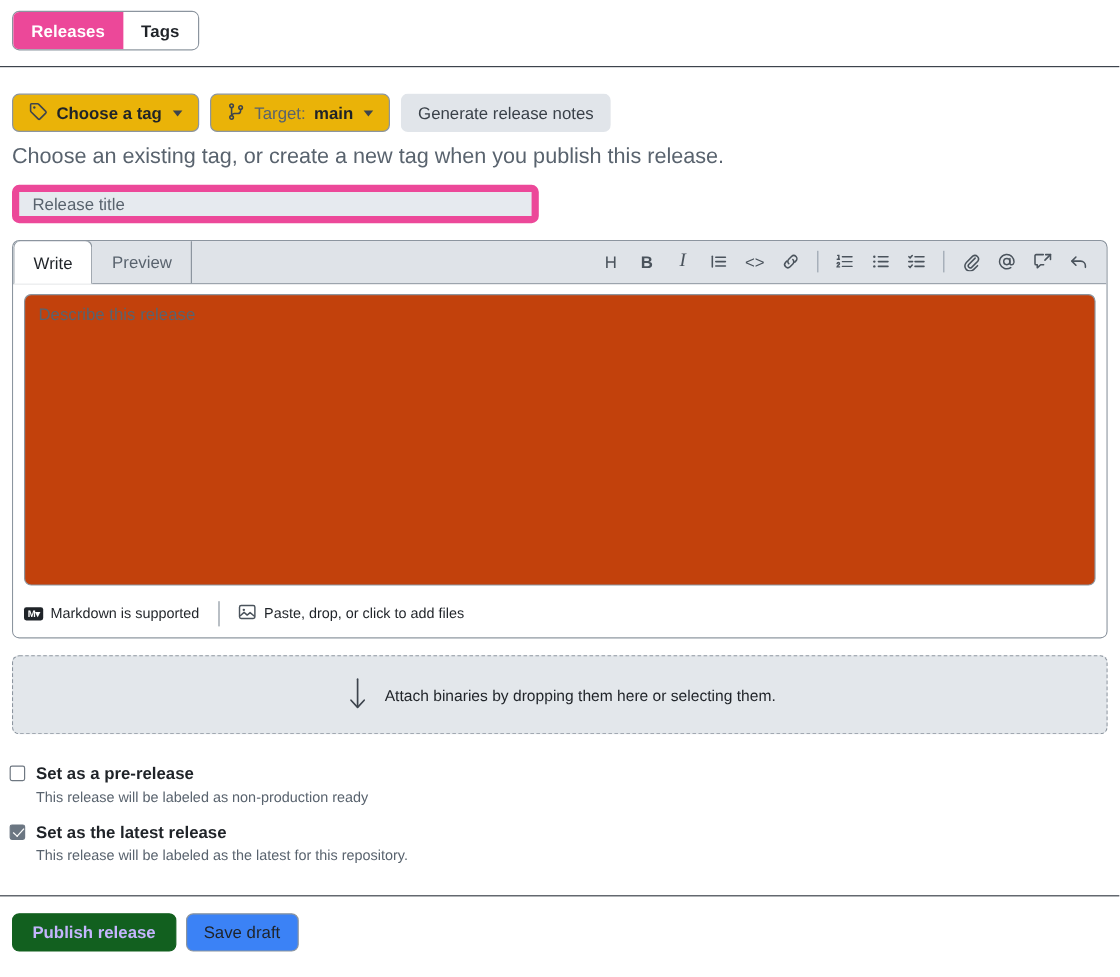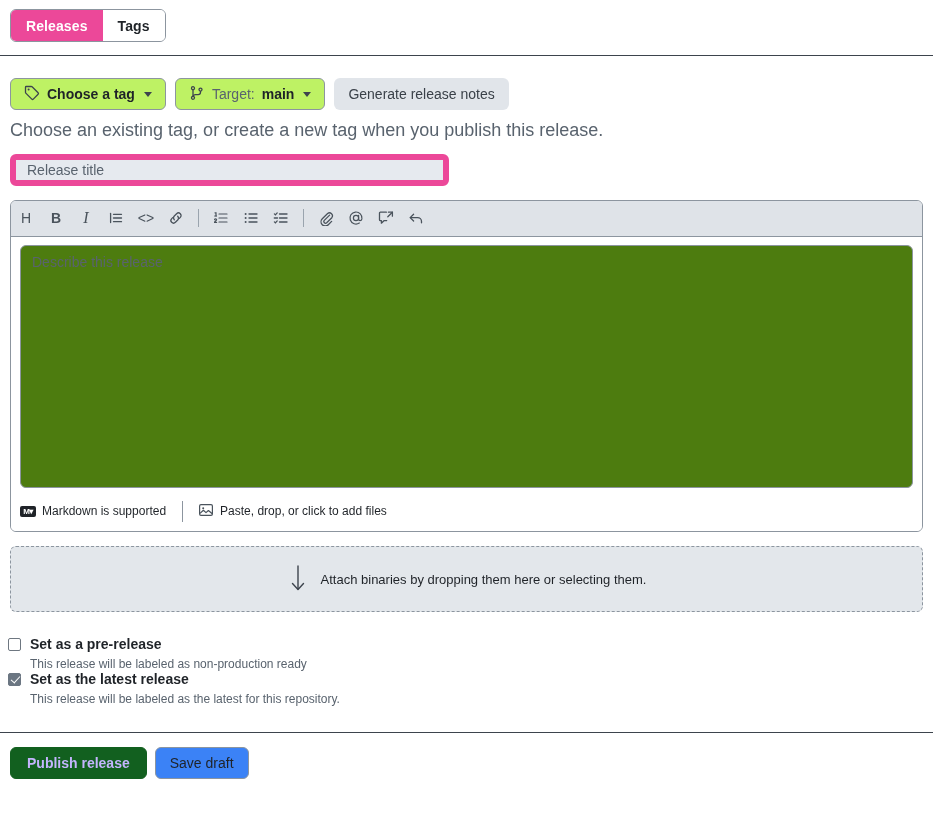--- a/index.html
+++ b/index.html
@@ -59,21 +59,21 @@
     padding: 22px 0 0 10px;
   }
   .btn {
     display: inline-flex;
     align-items: center;
     gap: 7px;
     height: 32px;
     padding: 0 13px;
     border-radius: 6px;
     border: 1px solid #8c959f;
-    background: #bef264;
+    background: #eab308;
     font-size: 14px;
     color: #1f2328;
     cursor: pointer;
     font-family: "Liberation Sans", sans-serif;
     white-space: nowrap;
   }
   .btn.flat { border-color: transparent; background: #e1e5ea; color: #3a4149; }
   .btn-label-strong { font-weight: bold; }
   .btn-label-muted { color: #59636e; }
   .caret {
@@ -172,21 +172,21 @@
     width: 100%;
     height: 243px;
     border: 1px solid #8c959f;
     border-radius: 6px;
     padding: 8px 11px;
     font-size: 14px;
     font-family: "Liberation Sans", sans-serif;
     color: #1f2328;
     resize: none;
     outline: none;
-    background: #4d7c0f;
+    background: #c2410c;
   }
   .describe::placeholder { color: #59636e; opacity: 1; }
   .editor-foot {
     display: flex;
     align-items: center;
     height: 40px;
     padding: 0 9px;
     background: #ffffff;
     font-size: 12px;
     color: #1f2328;
@@ -242,21 +242,21 @@
     content: "";
     position: absolute;
     left: 3.5px; top: 0.5px;
     width: 4px; height: 8px;
     border: solid #ffffff;
     border-width: 0 1.6px 1.6px 0;
     transform: rotate(42deg);
   }
   .check-label { font-size: 14px; font-weight: bold; color: #1f2328; cursor: pointer; }
   .check-desc { font-size: 12px; color: #59636e; padding: 5px 0 0 22px; }
-  .check-group + .check-group { }
+  .check-group + .check-group { margin-top: 14px; }
 
   .rule-bottom {
     margin: 26px 0 0 0;
     height: 1px;
     background: #3d444d;
     width: 933px;
   }
 
   
   .actions { display: flex; align-items: center; gap: 8px; padding: 14px 0 0 10px; }
@@ -331,20 +331,24 @@
   </div>
 
   <div class="hint">Choose an existing tag, or create a new tag when you publish this release.</div>
 
   
   <input class="title-input" type="text" placeholder="Release title" style="">
 
   
   <div class="editor">
     <div class="editor-head">
+      <div class="tabs">
+        <button class="tab active">Write</button>
+        <button class="tab">Preview</button>
+      </div>
 
       <div class="tools">
         <button class="tool">
             <span class="tool-letter h">H</span>
           </button>
         <button class="tool">
             <span class="tool-letter bold">B</span>
           </button>
         <button class="tool">
             <span class="tool-letter italic">I</span>

